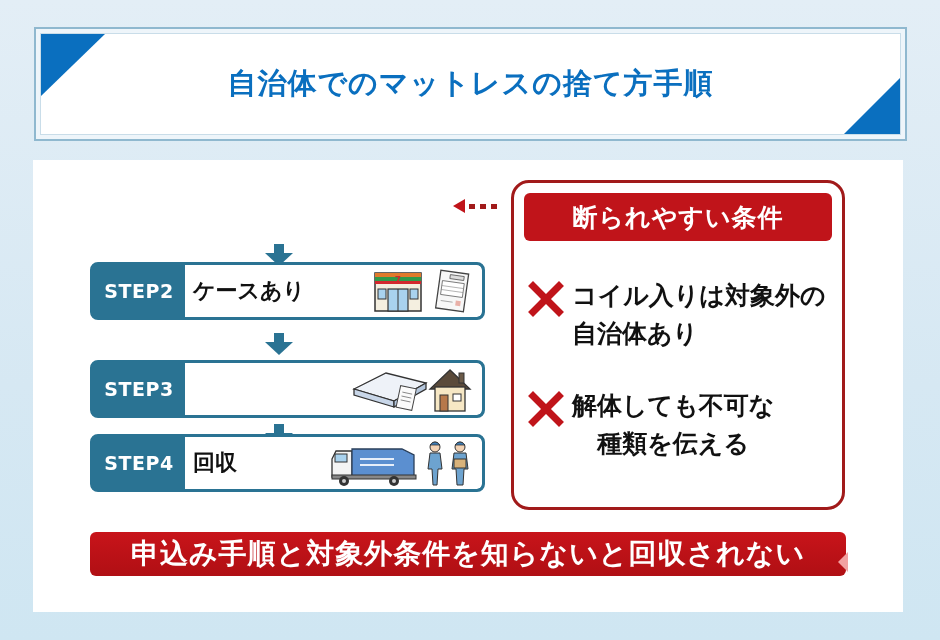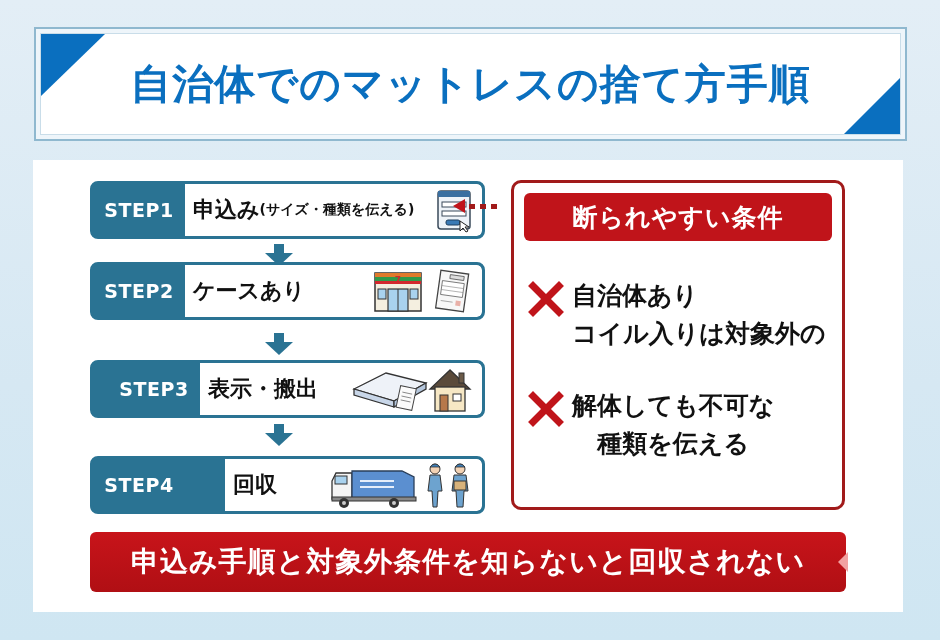--- a/index.html
+++ b/index.html
@@ -20,21 +20,21 @@
   }
   .tri-tl {
     position: absolute; left: 0; top: 0; width: 0; height: 0;
     border-top: 62px solid #0a6fbf; border-right: 64px solid transparent;
   }
   .tri-br {
     position: absolute; right: 0; bottom: 0; width: 0; height: 0;
     border-bottom: 56px solid #0a6fbf; border-left: 56px solid transparent;
   }
   .title-text {
-    color: #0a6fbf; font-size: 41px; font-weight: bold; letter-spacing: 1px;
+    color: #0a6fbf; font-size: 29px; font-weight: bold; letter-spacing: 1px;
     font-family: "DejaVu Sans", sans-serif;
   }
   .panel {
     position: absolute; left: 33px; top: 160px; width: 870px; height: 452px;
     background: #ffffff;
   }
   .step {
     position: absolute; left: 57px; width: 395px; height: 58px;
     border: 3px solid #2a7393; border-radius: 8px; background: #2a7393;
     display: flex; overflow: hidden;
@@ -49,37 +49,37 @@
     display: flex; align-items: center; padding-left: 8px; position: relative;
   }
   .step-text { font-size: 22px; font-weight: bold; color: #111; white-space: nowrap; }
   .step-sub { font-size: 14px; font-weight: bold; color: #111; }
   .down-arrow {
     position: absolute; left: 232px; width: 28px; height: 22px;
   }
   .icon { position: absolute; }
   .cond-box {
     position: absolute; left: 478px; top: 20px; width: 334px; height: 330px;
-    border: 3px solid #a11a1a; border-radius: 10px; background: #ffffff;
+    border: 3px solid #a11a1a; border-radius: 18px; background: #ffffff;
   }
   .cond-head {
     position: absolute; left: 10px; top: 10px; right: 10px; height: 48px;
     background: #c0141a; border-radius: 6px; color: #fff;
     display: flex; align-items: center; justify-content: center;
     font-size: 25px; font-weight: bold; letter-spacing: 1px;
   }
   .cond-item {
     position: absolute; left: 14px; right: 10px;
     display: flex; align-items: flex-start;
   }
   .cross { width: 36px; height: 36px; flex: none; margin-top: 4px; }
   .cond-text { font-size: 25px; font-weight: bold; color: #111; line-height: 38px; margin-left: 8px; }
   .dotted-arrow { position: absolute; left: 420px; top: 36px; width: 56px; height: 20px; }
   .banner {
-    position: absolute; left: 57px; top: 372px; width: 756px; height: 60px;
+    position: absolute; left: 57px; top: 372px; width: 756px; height: 44px;
     background: linear-gradient(180deg, #c8141a 0%, #b00f14 100%);
     border-radius: 6px; color: #fff; display: flex; align-items: center; justify-content: center;
     font-size: 28px; font-weight: bold; letter-spacing: 1px;
   }
   .banner-flag {
     position: absolute; right: -2px; top: 20px; width: 0; height: 0;
     border-top: 10px solid transparent; border-bottom: 10px solid transparent;
     border-right: 10px solid #f2a1a1;
   }
 </style>
@@ -89,35 +89,20 @@
 <div class="title-frame">
   <div class="title-inner">
     <div class="tri-tl"></div>
     <div class="tri-br"></div>
     <h1 class="title-text">自治体でのマットレスの捨て方手順</h1>
   </div>
 </div>
 
 <div class="panel">
 
-  <div class="step" style="top:21px;">
-    <div class="step-label">STEP1</div>
-    <div class="step-body">
-      <span class="step-text">申込み</span>
-      <span class="step-sub">(サイズ・種類を伝える)</span>
-      <svg class="icon" style="right:8px;top:5px;" width="38" height="44" viewBox="0 0 38 44">
-        <rect x="2" y="2" width="32" height="38" rx="3" fill="#eef3f8" stroke="#3a4a5a" stroke-width="1.5"></rect>
-        <rect x="2" y="2" width="32" height="6" fill="#3a6fa0"></rect>
-        <rect x="6" y="13" width="24" height="5" fill="#fff" stroke="#3a4a5a" stroke-width="1"></rect>
-        <rect x="6" y="22" width="24" height="5" fill="#fff" stroke="#3a4a5a" stroke-width="1"></rect>
-        <rect x="10" y="31" width="14" height="5" rx="2" fill="#3a7ab5" stroke="#1f3f5f" stroke-width="1"></rect>
-        <path d="M24 32 L24 42 L27 39 L30 43 L32 42 L29 38 L33 38 Z" fill="#fff" stroke="#222" stroke-width="1"></path>
-      </svg>
-    </div>
-  </div>
   <svg class="down-arrow" style="top:84px;" viewBox="0 0 28 22">
     <rect x="9" y="0" width="10" height="10" fill="#2a7393"></rect>
       <polygon points="0,9 28,9 14,22" fill="#2a7393"></polygon>
   </svg>
 
   <div class="step" style="top:102px;">
     <div class="step-label">STEP2</div>
     <div class="step-body">
       <span class="step-text">ケースあり</span>
       <svg class="icon" style="right:58px;top:6px;" width="52" height="42" viewBox="0 0 52 42">
@@ -142,24 +127,23 @@
           <rect x="25" y="31" width="5" height="5" fill="#e9b0a8"></rect>
         </g>
       </svg>
     </div>
   </div>
   <svg class="down-arrow" style="top:173px;" viewBox="0 0 28 22">
     <rect x="9" y="0" width="10" height="10" fill="#2a7393"></rect>
       <polygon points="0,9 28,9 14,22" fill="#2a7393"></polygon>
   </svg>
 
-  <div class="step" style="top:200px;padding-left:15px;">
+  <div class="step" style="top:200px;">
     <div class="step-label">STEP3</div>
     <div class="step-body">
-      <span class="step-text">表示・搬出</span>
       <svg class="icon" style="right:54px;top:6px;" width="76" height="42" viewBox="0 0 76 42">
         <polygon points="2,20 34,4 74,14 42,32" fill="#eef2f8" stroke="#333" stroke-width="1.3"></polygon>
         <polygon points="2,20 42,32 42,38 2,26" fill="#c8d6e8" stroke="#333" stroke-width="1.3"></polygon>
         <polygon points="42,32 74,14 74,20 42,38" fill="#b4c6dc" stroke="#333" stroke-width="1.3"></polygon>
         <g transform="rotate(12 54 30)">
           <rect x="46" y="18" width="16" height="22" fill="#fbfbfb" stroke="#444" stroke-width="1"></rect>
           <line x1="49" y1="24" x2="59" y2="24" stroke="#777" stroke-width="0.8"></line>
           <line x1="49" y1="28" x2="59" y2="28" stroke="#777" stroke-width="0.8"></line>
           <line x1="49" y1="32" x2="59" y2="32" stroke="#777" stroke-width="0.8"></line>
         </g>
@@ -171,21 +155,21 @@
         <rect x="12" y="28" width="8" height="16" fill="#b7784a" stroke="#333" stroke-width="1"></rect>
         <rect x="25" y="27" width="8" height="7" fill="#fff" stroke="#333" stroke-width="1"></rect>
       </svg>
     </div>
   </div>
   <svg class="down-arrow" style="top:264px;" viewBox="0 0 28 22">
     <rect x="9" y="0" width="10" height="10" fill="#2a7393"></rect>
       <polygon points="0,9 28,9 14,22" fill="#2a7393"></polygon>
   </svg>
 
-  <div class="step" style="top:296px;gap:40px;">
+  <div class="step" style="top:274px;">
     <div class="step-label">STEP4</div>
     <div class="step-body">
       <span class="step-text">回収</span>
       <svg class="icon" style="right:62px;top:6px;" width="90" height="44" viewBox="0 0 90 44">
         <path d="M2 16 L6 8 L22 8 L22 34 L2 34 Z" fill="#f4f4f4" stroke="#333" stroke-width="1.3"></path>
         <rect x="5" y="11" width="12" height="8" fill="#a9d2ee" stroke="#333" stroke-width="1"></rect>
         <path d="M22 6 L72 6 L84 12 L84 34 L22 34 Z" fill="#5b8fd0" stroke="#2a3f5a" stroke-width="1.3"></path>
         <line x1="30" y1="16" x2="64" y2="16" stroke="#e6eefa" stroke-width="2"></line>
         <line x1="30" y1="22" x2="64" y2="22" stroke="#e6eefa" stroke-width="2"></line>
         <rect x="2" y="32" width="84" height="4" fill="#888" stroke="#333" stroke-width="1"></rect>
@@ -214,22 +198,22 @@
   </svg>
 
   <div class="cond-box">
     <div class="cond-head">断られやすい条件</div>
     <div class="cond-item" style="top:94px;">
       <svg class="cross" viewBox="0 0 36 36">
         <line x1="5" y1="5" x2="31" y2="31" stroke="#c0141a" stroke-width="7" stroke-linecap="square"></line>
         <line x1="31" y1="5" x2="5" y2="31" stroke="#c0141a" stroke-width="7" stroke-linecap="square"></line>
       </svg>
       <div class="cond-text">
+        <div>コイル入りは対象外の</div>
         <div>自治体あり</div>
-        <div>コイル入りは対象外の</div>
       </div>
     </div>
     <div class="cond-item" style="top:204px;text-align:center;">
       <svg class="cross" viewBox="0 0 36 36">
         <line x1="5" y1="5" x2="31" y2="31" stroke="#c0141a" stroke-width="7" stroke-linecap="square"></line>
         <line x1="31" y1="5" x2="5" y2="31" stroke="#c0141a" stroke-width="7" stroke-linecap="square"></line>
       </svg>
       <div class="cond-text">
         <div>解体しても不可な</div>
         <div>種類を伝える</div>

